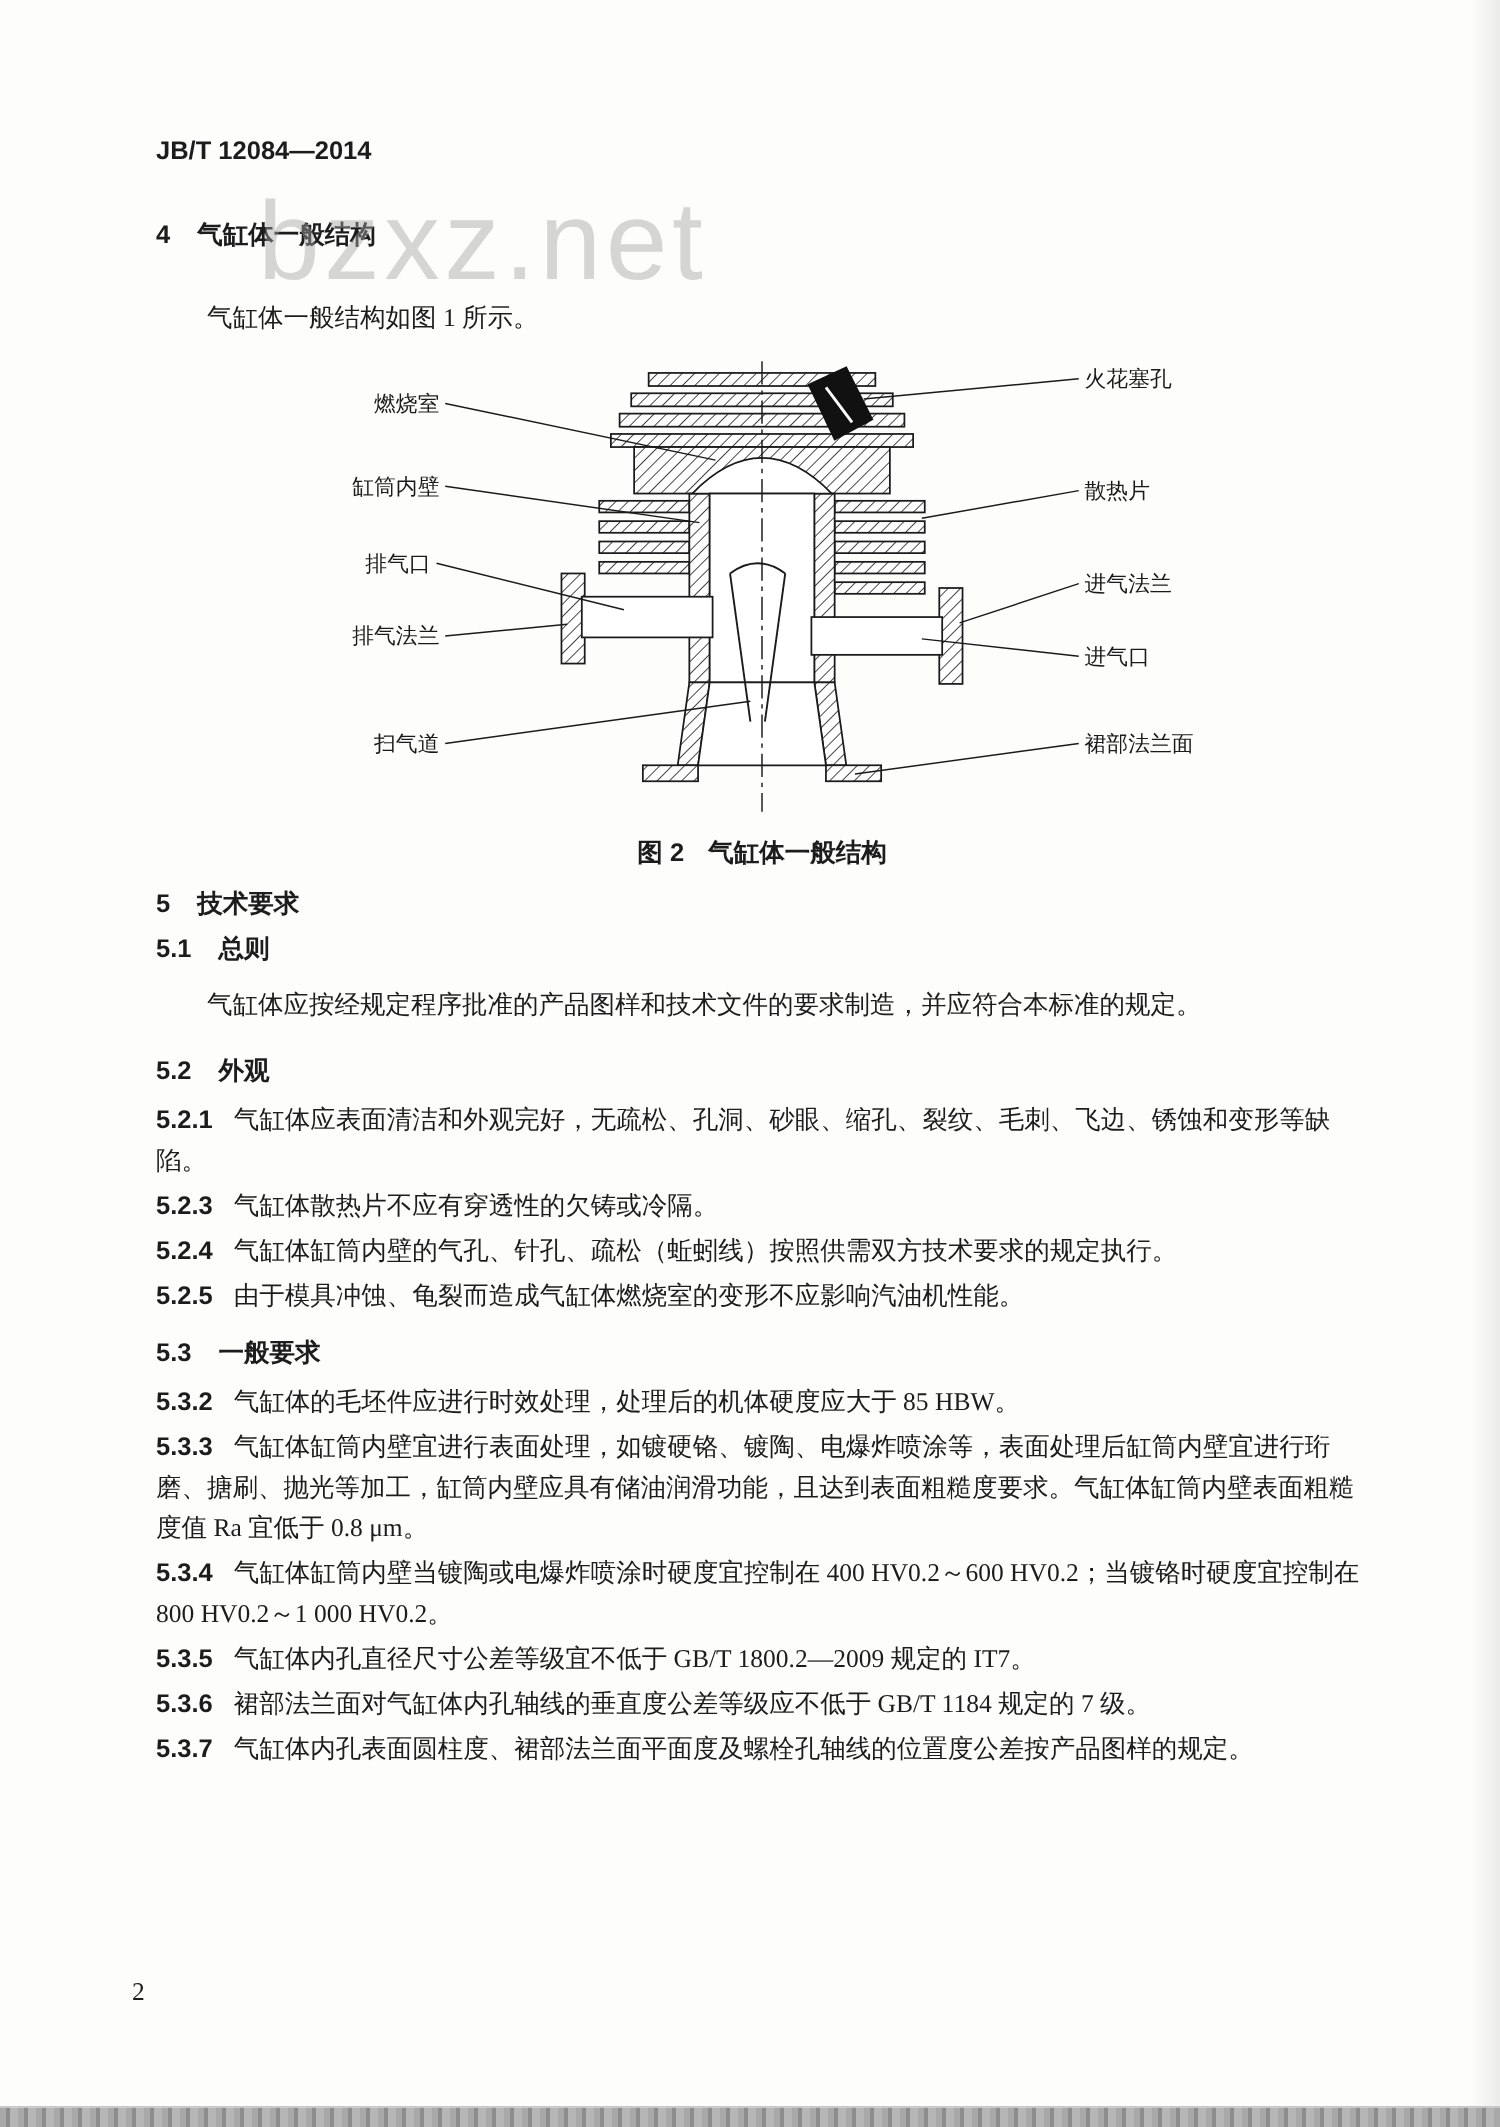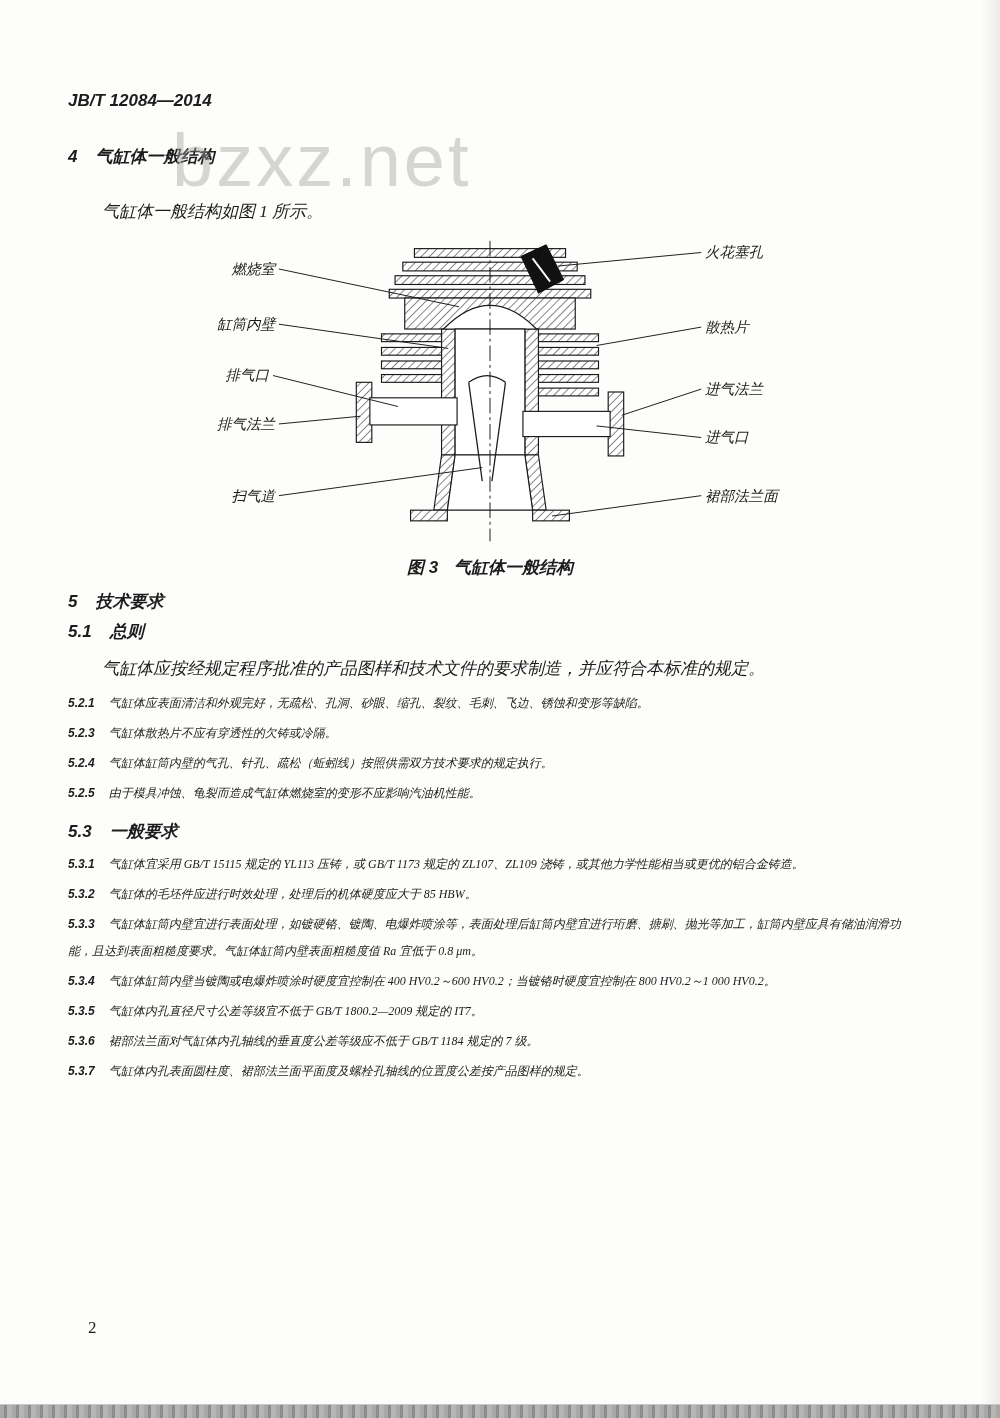--- a/index.html
+++ b/index.html
@@ -1,36 +1,36 @@
 <!DOCTYPE html>
 <html><head>
 <meta charset="utf-8">
 <style>
   html,body { margin:0; padding:0; background:#e9e9e7; }
   .page {
     position:relative; width:1000px; height:1418px; margin:0 auto;
     background:#fdfdfb; overflow:hidden;
     font-family:"Liberation Serif", serif; color:#1c1c1c;
   }
-  .content { padding:90px 88px 0 68px;font-style:italic; }
+  .content { padding:90px 88px 0 104px; }
   .doc-header {
     font-family:"Liberation Sans", sans-serif;
     font-weight:bold; font-size:17px; line-height:22px;
   }
   .h-sec {
     margin:34px 0 0 0; font-family:"Liberation Sans", sans-serif;
     font-weight:bold; font-size:17px; line-height:22px;
   }
   .h-sub { margin-top:8px; }
   .h-sub2 { margin-top:20px; }
   .hnum { margin-right:18px; }
   .para { margin:12px 0 0 0; font-size:17px; line-height:27px; text-indent:2em; }
   .intro { margin-top:30px; }
   .clauses { margin-top:8px; }
-  .clause { margin:0 0 3px 0; font-size:12px; line-height:27px; }
+  .clause { margin:0 0 3px 0; font-size:17px; line-height:27px; }
   .cnum {
     font-family:"Liberation Sans", sans-serif; font-weight:bold;
     margin-right:14px; white-space:nowrap;
   }
   .fig-wrap { margin-top:12px; text-align:center; }
   .fig-caption {
     margin-top:6px; text-align:center;
     font-family:"Liberation Sans", sans-serif; font-weight:bold;
     font-size:17px; line-height:22px;
   }
@@ -156,40 +156,40 @@
           <text x="118" y="272" text-anchor="end">扫气道</text>
           <text x="562" y="21">火花塞孔</text>
           <text x="562" y="98">散热片</text>
           <text x="562" y="162">进气法兰</text>
           <text x="562" y="212">进气口</text>
           <text x="562" y="272">裙部法兰面</text>
         </g>
       </svg>
     </div>
 
-    <div class="fig-caption"><span class="capnum">图 3</span><span>气缸体一般结构</span></div>
+    <div class="fig-caption"><span class="capnum">图 2</span><span>气缸体一般结构</span></div>
 
     <h2 class="h-sec" style="margin-top:12px"><span class="hnum">5</span><span>技术要求</span></h2>
 
     <h3 class="h-sec h-sub"><span class="hnum">5.1</span><span>总则</span></h3>
 
     <p class="para">气缸体应按经规定程序批准的产品图样和技术文件的要求制造，并应符合本标准的规定。</p>
 
+    <h3 class="h-sec h-sub2"><span class="hnum">5.2</span><span>外观</span></h3>
 
     <div class="clauses">
       <p class="clause"><span class="cnum">5.2.1</span><span>气缸体应表面清洁和外观完好，无疏松、孔洞、砂眼、缩孔、裂纹、毛刺、飞边、锈蚀和变形等缺陷。</span></p>
       <p class="clause"><span class="cnum">5.2.3</span><span>气缸体散热片不应有穿透性的欠铸或冷隔。</span></p>
       <p class="clause"><span class="cnum">5.2.4</span><span>气缸体缸筒内壁的气孔、针孔、疏松（蚯蚓线）按照供需双方技术要求的规定执行。</span></p>
       <p class="clause"><span class="cnum">5.2.5</span><span>由于模具冲蚀、龟裂而造成气缸体燃烧室的变形不应影响汽油机性能。</span></p>
     </div>
 
     <h3 class="h-sec" style="margin-top:14px"><span class="hnum">5.3</span><span>一般要求</span></h3>
 
     <div class="clauses">
-      <p class="clause"><span class="cnum">5.3.1</span><span>气缸体宜采用 GB/T 15115 规定的 YL113 压铸，或 GB/T 1173 规定的 ZL107、ZL109 浇铸，或其他力学性能相当或更优的铝合金铸造。</span></p>
       <p class="clause"><span class="cnum">5.3.2</span><span>气缸体的毛坯件应进行时效处理，处理后的机体硬度应大于 85 HBW。</span></p>
       <p class="clause"><span class="cnum">5.3.3</span><span>气缸体缸筒内壁宜进行表面处理，如镀硬铬、镀陶、电爆炸喷涂等，表面处理后缸筒内壁宜进行珩磨、搪刷、抛光等加工，缸筒内壁应具有储油润滑功能，且达到表面粗糙度要求。气缸体缸筒内壁表面粗糙度值 Ra 宜低于 0.8 μm。</span></p>
       <p class="clause"><span class="cnum">5.3.4</span><span>气缸体缸筒内壁当镀陶或电爆炸喷涂时硬度宜控制在 400 HV0.2～600 HV0.2；当镀铬时硬度宜控制在 800 HV0.2～1 000 HV0.2。</span></p>
       <p class="clause"><span class="cnum">5.3.5</span><span>气缸体内孔直径尺寸公差等级宜不低于 GB/T 1800.2—2009 规定的 IT7。</span></p>
       <p class="clause"><span class="cnum">5.3.6</span><span>裙部法兰面对气缸体内孔轴线的垂直度公差等级应不低于 GB/T 1184 规定的 7 级。</span></p>
       <p class="clause"><span class="cnum">5.3.7</span><span>气缸体内孔表面圆柱度、裙部法兰面平面度及螺栓孔轴线的位置度公差按产品图样的规定。</span></p>
     </div>
 
   </div>
 

